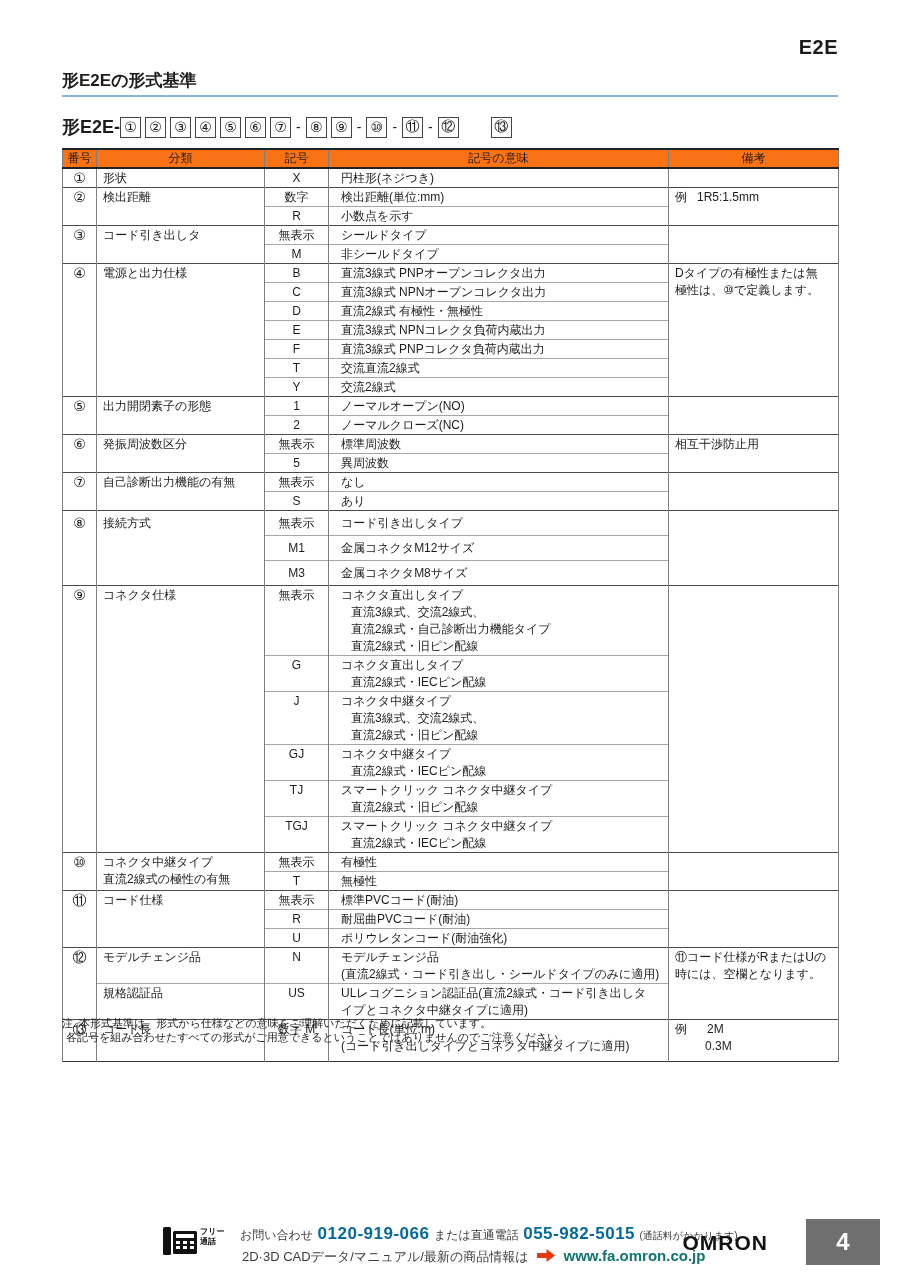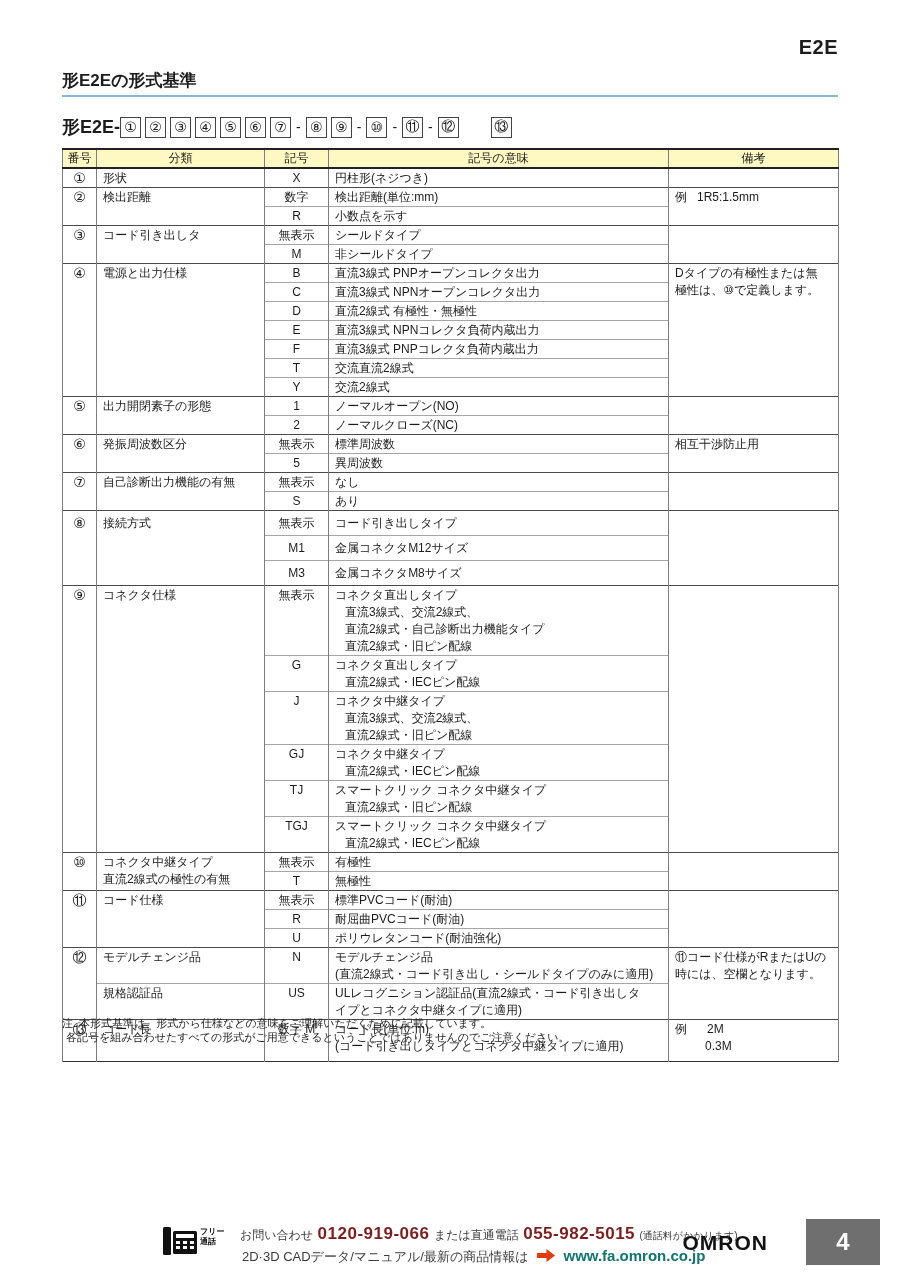--- a/index.html
+++ b/index.html
@@ -15,42 +15,42 @@
   .format-line { position:absolute; top:115px; left:62px; display:flex; align-items:center; }
   .fmt-prefix { font-size:18px; font-weight:bold; }
   .fmt-seq { display:flex; align-items:center; gap:4px; }
   .fmt-box { width:21px; height:21px; border:1px solid #444; display:flex; align-items:center; justify-content:center; font-size:14px; background:#fff; }
   .fmt-dash { font-size:14px; margin:0 1px; }
   .fmt-gap { width:24px; }
 
   table.spec-table { position:absolute; top:148px; left:62px; width:776px; border-collapse:collapse; table-layout:fixed; font-size:12px; border:1px solid #333; border-top:2px solid #222; }
   col.c-no { width:34px; } col.c-cat { width:168px; } col.c-code { width:64px; } col.c-mean { width:340px; } col.c-rem { width:170px; }
   .spec-table th, .spec-table td { border-left:1px solid #7e7e7e; border-right:1px solid #7e7e7e; }
-  .spec-table thead th { background:#fef9c3; border-bottom:2px solid #222; height:19px; font-weight:normal; font-size:12px; text-align:center; vertical-align:middle; }
+  .spec-table thead th { background:#f97316; border-bottom:2px solid #222; height:19px; font-weight:normal; font-size:12px; text-align:center; vertical-align:middle; }
   .spec-table tbody td { border-top:1px solid #a6a6a6; vertical-align:top; }
   .spec-table tbody tr.group-start td { border-top:1px solid #4a4a4a; }
   .col-no { text-align:center; font-size:14px; padding-top:1px; }
   .col-cat { padding:1px 6px 0; }
   .col-code { text-align:center; padding-top:1px; line-height:17px; white-space:pre; }
-  .col-meaning { padding:1px 6px 0; }
+  .col-meaning { padding:1px 12px 0; }
   .col-remark { padding:1px 6px 6px; }
   .line { height:17px; line-height:17px; white-space:pre; }
   tr.tall td { padding-top:4px; padding-bottom:3px; }
 
   .notes { position:absolute; top:1016px; left:62px; font-size:11px; line-height:14px; color:#222; }
   .notes .note-line2 { padding-left:4px; }
 
   .footer { position:absolute; top:1218px; left:0; width:884px; height:54px; color:#3c3c3c; }
   .phone-icon { position:absolute; left:163px; top:8px; }
   .phone-icon-label { position:absolute; left:200px; top:9px; font-size:8px; line-height:9.5px; color:#111; font-weight:bold; }
   .contact-block { position:absolute; left:240px; top:0; width:470px; }
   .contact-line1 { position:absolute; top:6px; left:0; white-space:nowrap; }
   .contact-line2 { position:absolute; top:29px; left:2px; white-space:nowrap; }
   .t-sm { font-size:12px; }
-  .t-num { font-size:17px; font-weight:bold; color:#7f1d1d; letter-spacing:0.5px; }
+  .t-num { font-size:17px; font-weight:bold; color:#0369a1; letter-spacing:0.5px; }
   .t-note { font-size:10px; }
   .t-info { font-size:13px; }
   .t-url { font-size:15px; font-weight:bold; color:#0f766e; }
   .arrow-icon { display:inline-block; vertical-align:-1px; margin:0 4px; }
   .brand { position:absolute; right:116px; top:13px; font-size:21px; font-weight:bold; letter-spacing:1px; color:#111; }
   .page-box { position:absolute; right:4px; top:1px; width:74px; height:46px; background:#6f6f6f; display:flex; align-items:center; justify-content:center; }
   .page-box span { color:#fff; font-size:24px; font-weight:bold; }
 </style>
 </head>
 <body>

